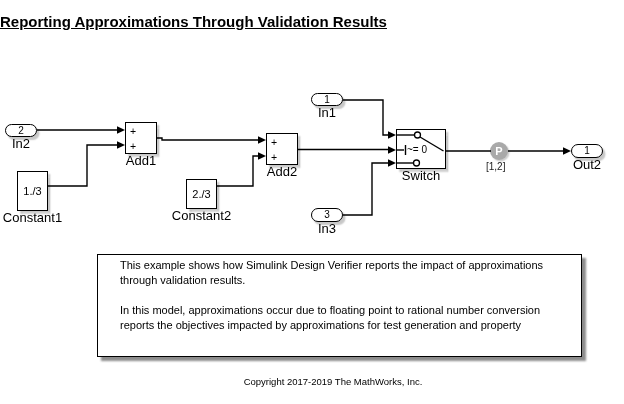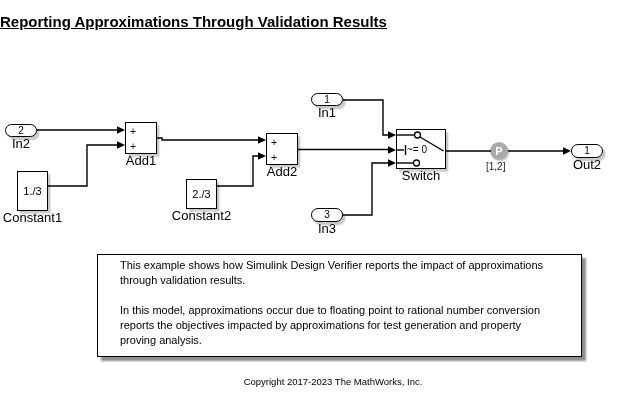--- a/index.html
+++ b/index.html
@@ -143,18 +143,17 @@
       <circle cx="416.5" cy="163" r="3"></circle>
     </g>
   </svg>
 
   <div class="desc-box">
     <div class="dline">This example shows how Simulink Design Verifier reports the impact of approximations</div>
     <div class="dline">through validation results.</div>
     <div class="dline"></div>
     <div class="dline">In this model, approximations occur due to floating point to rational number conversion</div>
     <div class="dline">reports the objectives impacted by approximations for test generation and property</div>
-    <div class="dline">proving analysis.</div>
   </div>
 
-  <div class="copyright">Copyright 2017-2023 The MathWorks, Inc.</div>
+  <div class="copyright">Copyright 2017-2019 The MathWorks, Inc.</div>
 
 </div>
 
 </body></html>

